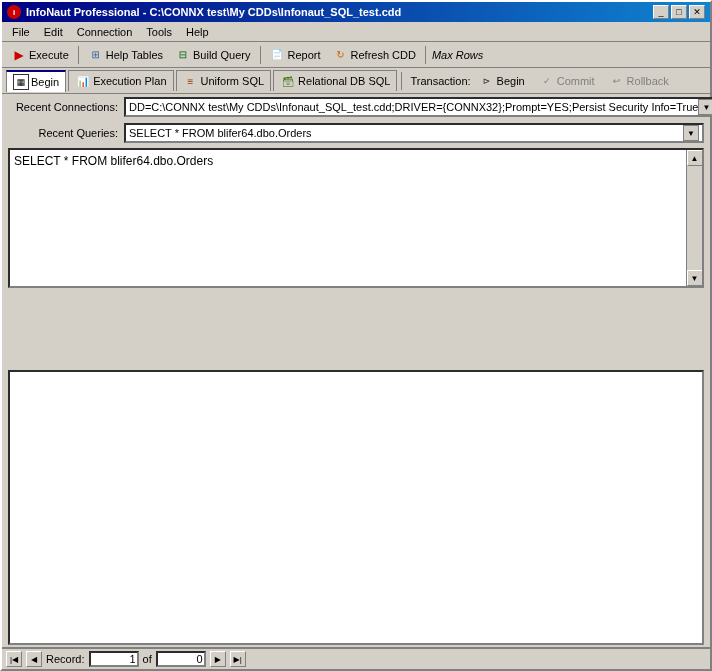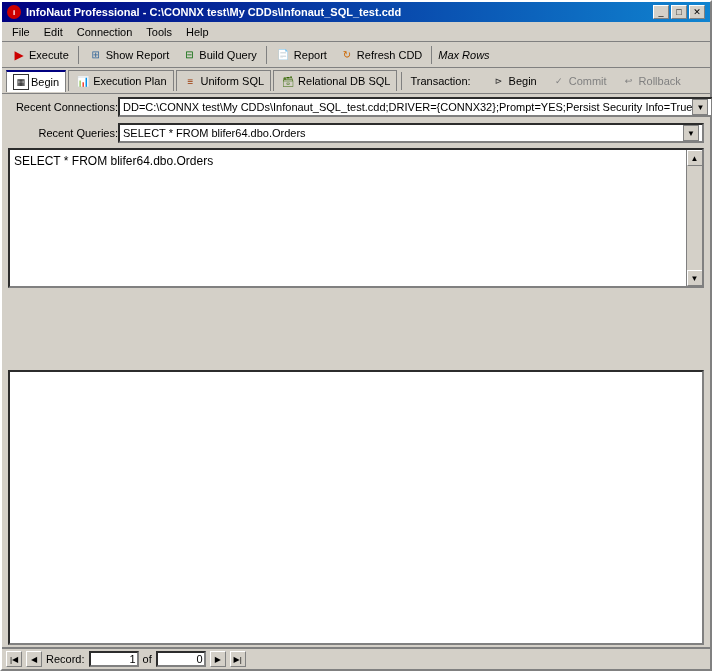--- a/index.html
+++ b/index.html
@@ -137,21 +137,21 @@
       position: relative;
     }
     .tab-btn.active {
       background: #ffffff;
       border-top: 2px solid #000080;
       z-index: 1;
     }
     .transaction-label {
       font-size: 11px;
       margin-left: 4px;
-      margin-right: 12px;
+      margin-right: 0;
     }
     .trans-btn {
       display: flex;
       align-items: center;
       gap: 2px;
       padding: 2px 6px;
       font-size: 11px;
       cursor: pointer;
     }
     .trans-btn.disabled {
@@ -160,20 +160,21 @@
     .toolbar-separator {
       width: 1px;
       height: 18px;
       background: #808080;
       margin: 0 2px;
     }
     .form-row {
       display: flex;
       align-items: center;
       padding: 3px 6px;
+      gap: 6px;
       flex-shrink: 0;
     }
     .form-label {
       font-size: 11px;
       min-width: 110px;
       text-align: right;
     }
     .form-input {
       flex: 1;
       height: 20px;
@@ -335,21 +336,21 @@
   </div>
 
   <div class="toolbar">
     <div class="toolbar-btn">
       <div class="toolbar-icon icon-execute">▶</div>
       <span>Execute</span>
     </div>
     <div class="toolbar-separator"></div>
     <div class="toolbar-btn">
       <div class="toolbar-icon" style="color:#336699;">⊞</div>
-      <span>Show Report</span>
+      <span>Help Tables</span>
     </div>
     <div class="toolbar-btn">
       <div class="toolbar-icon" style="color:#006600;">⊟</div>
       <span>Build Query</span>
     </div>
     <div class="toolbar-separator"></div>
     <div class="toolbar-btn">
       <div class="toolbar-icon" style="color:#666;">📄</div>
       <span>Report</span>
     </div>

